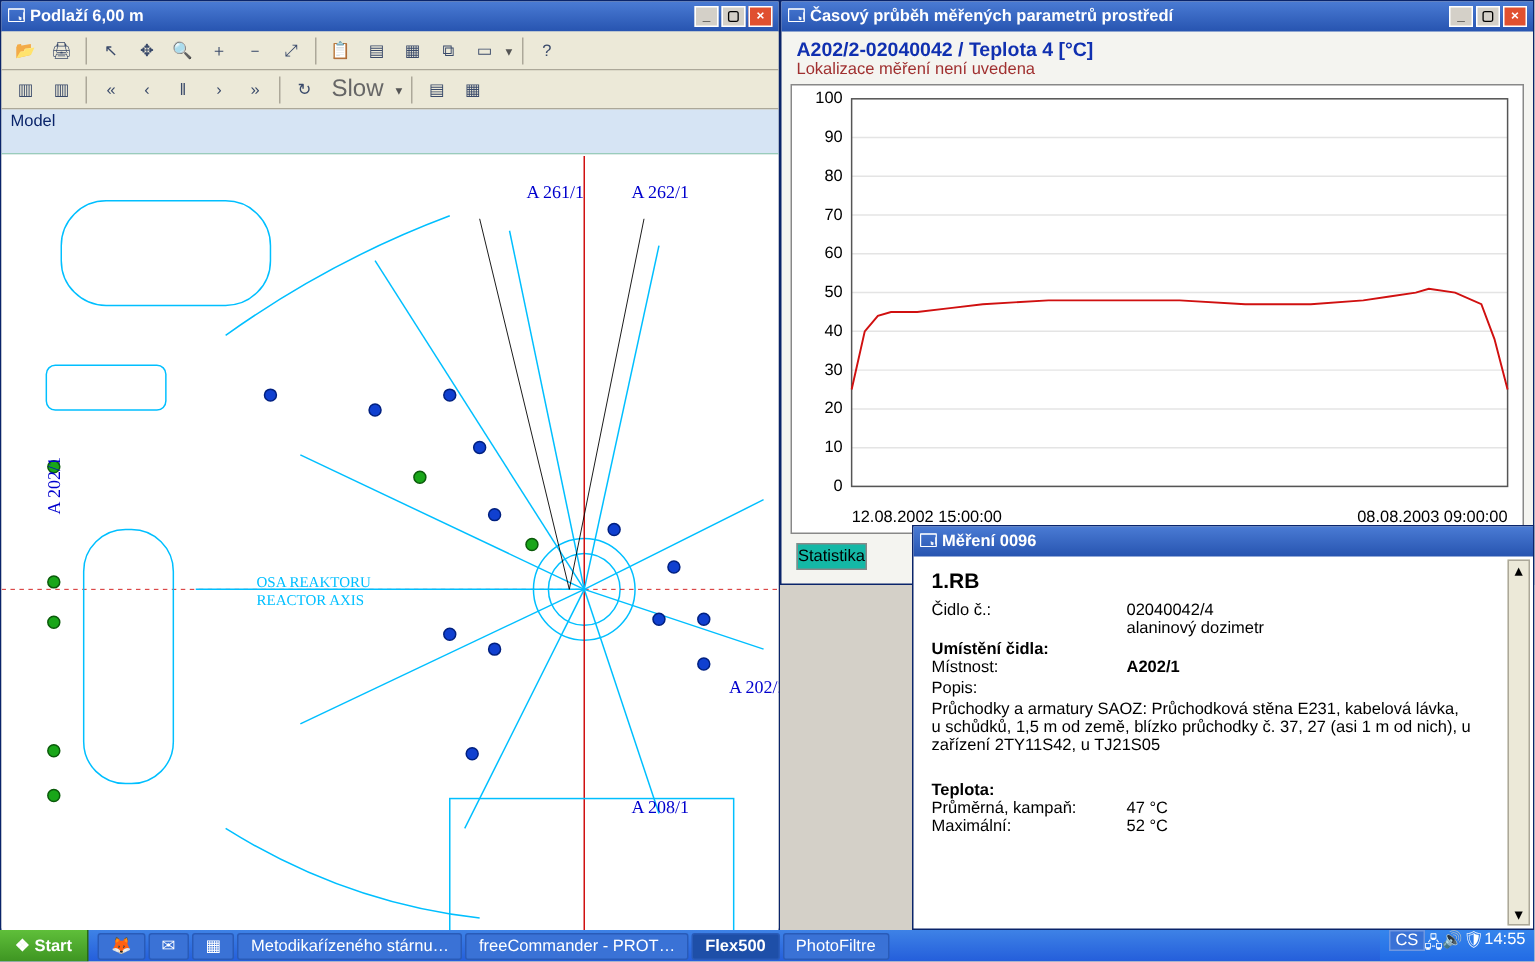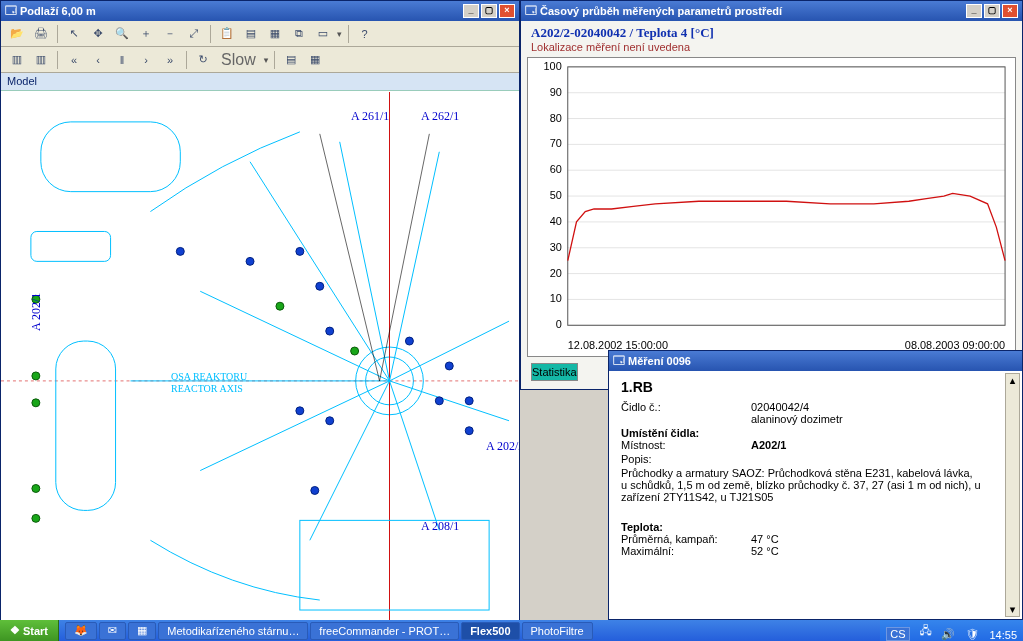--- a/index.html
+++ b/index.html
@@ -25,38 +25,38 @@
     display: flex; align-items: center; gap: 4px; padding: 0 6px;
   }
   .tbtn {
     width: 20px; height: 20px; border: 1px solid #ece9d8; display: flex;
     align-items: center; justify-content: center; cursor: pointer;
     font-size: 11px; color: #3a4a6a;
   }
   .tsep { width: 1px; height: 18px; background: #aca899; margin: 0 2px; }
   .slow { font-size: 16px; color: #666; padding: 0 4px; }
 
-  .model-hdr { height: 18px; background: #d6e4f4; border-bottom: 1px solid #9cb; color: #0a246a;
+  .model-hdr { height: 30px; background: #d6e4f4; border-bottom: 1px solid #9cb; color: #0a246a;
     padding: 2px 6px; font-size: 11px; }
 
   .canvas {
     position: relative; width: 100%; height: 530px; background: #fff; overflow: hidden;
   }
   .canvas svg { width: 100%; height: 100%; }
   .ann { position: absolute; font-size: 9px; color: #0000cd; white-space: nowrap; line-height: 10px; }
   .ann.lbl { color: #0000cd; font-family: serif; font-size: 12px; }
   .reac-txt { position: absolute; font-size: 10px; color: #00bfff; font-family: serif; }
 
   
   .win-chart {
     position: absolute; left: 520px; top: 0; width: 503px; height: 390px;
     background: #f4f4f0; border: 1px solid #0a246a;
   }
   .chart-hdr { padding: 4px 10px 0 10px; }
-  .chart-title { color: #1030b0; font-weight: bold; font-size: 13px; font-family: Liberation Serif, serif; }
+  .chart-title { color: #1030b0; font-weight: bold; font-size: 13px; font-family: Liberation Sans, sans-serif; }
   .chart-sub { color: #a03030; font-size: 11px; }
   .chart-area { position: relative; margin: 4px 6px 0 6px; height: 300px; background: #fff;
     border: 1px solid #888; }
   .chart-area svg { width: 100%; height: 100%; }
   .chart-foot { padding: 6px 10px; }
   .stat-btn { padding: 2px 0; border: 1px solid #888; background: #14b8a6; cursor: pointer; }
 
   
   .win-detail {
     position: absolute; left: 608px; top: 350px; width: 415px; height: 270px;
@@ -79,21 +79,21 @@
     background: linear-gradient(#3e82e6,#245edb); display: flex; align-items: center;
     color: #fff; font-size: 11px;
   }
   .start-btn { background: linear-gradient(#5fbf3a,#3e9522); height: 100%; padding: 0 10px;
     display: flex; align-items: center; font-weight: bold; border-right: 1px solid #2a6b14; }
   .tb-item { height: 18px; padding: 0 8px; background: #3a72d6; border: 1px solid #295bb8;
     margin-left: 2px; display: flex; align-items: center; border-radius: 2px;
     max-width: 150px; overflow: hidden; text-overflow: ellipsis; white-space: nowrap; cursor: pointer; }
   .tb-item.active { background: #1e4fa8; }
   .tray { margin-left: auto; background: #1e90ff44; height: 100%; display: flex;
-    align-items: flex-end; padding: 0 6px; gap: 10px; }
+    align-items: flex-start; padding: 0 6px; gap: 0; }
 
   
   .dot { fill: #19a619; stroke: #0a5a0a; }
   .dotb { fill: #1040d0; stroke: #002080; }
 </style>
 </head>
 <body>
 
 <div class="win-main">
   <div class="titlebar">

